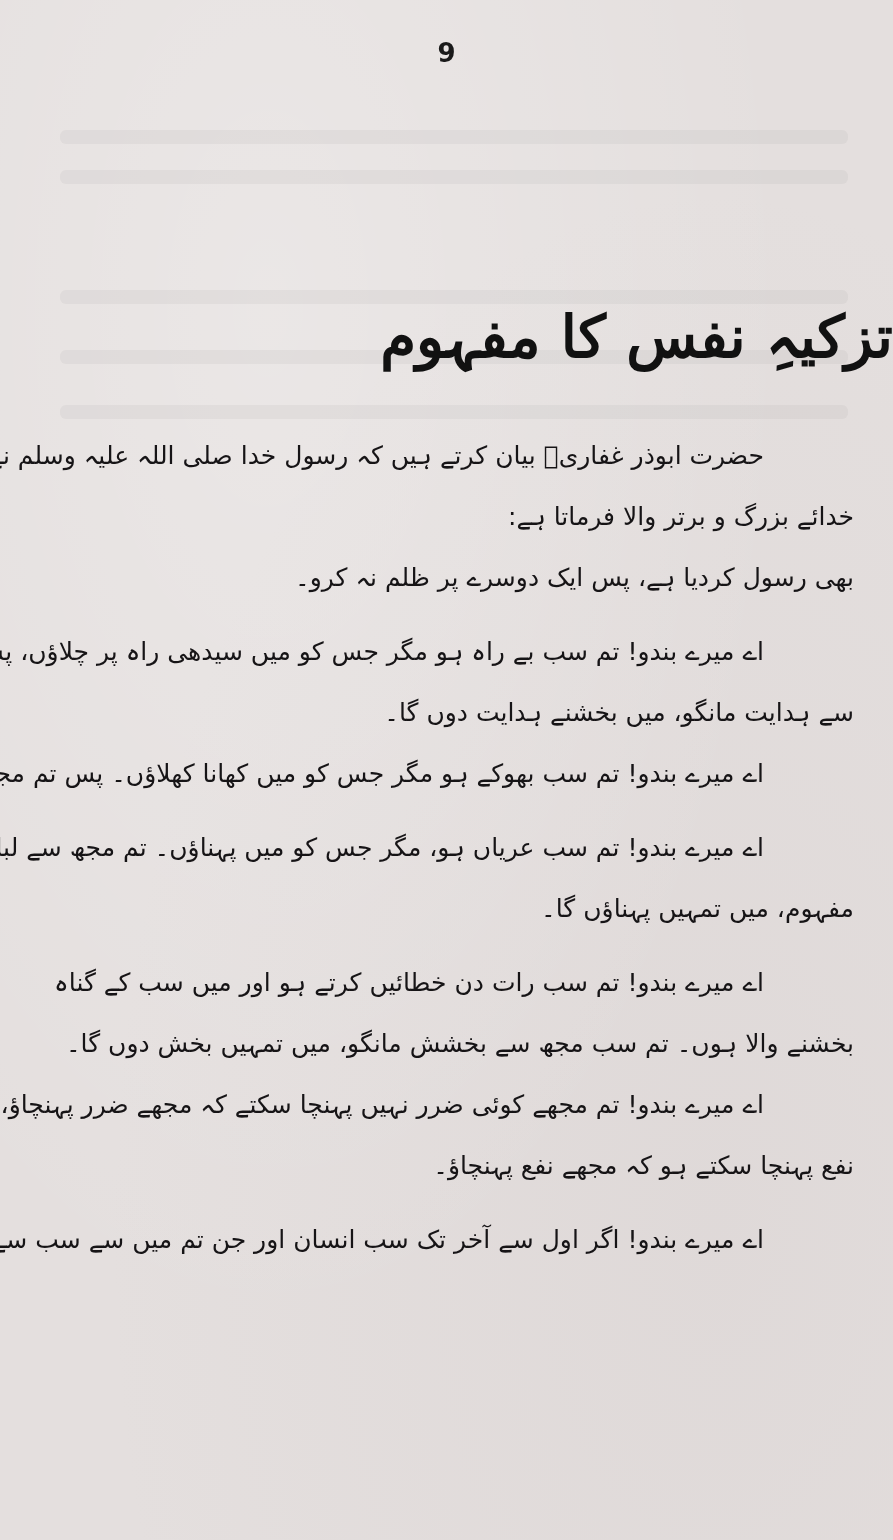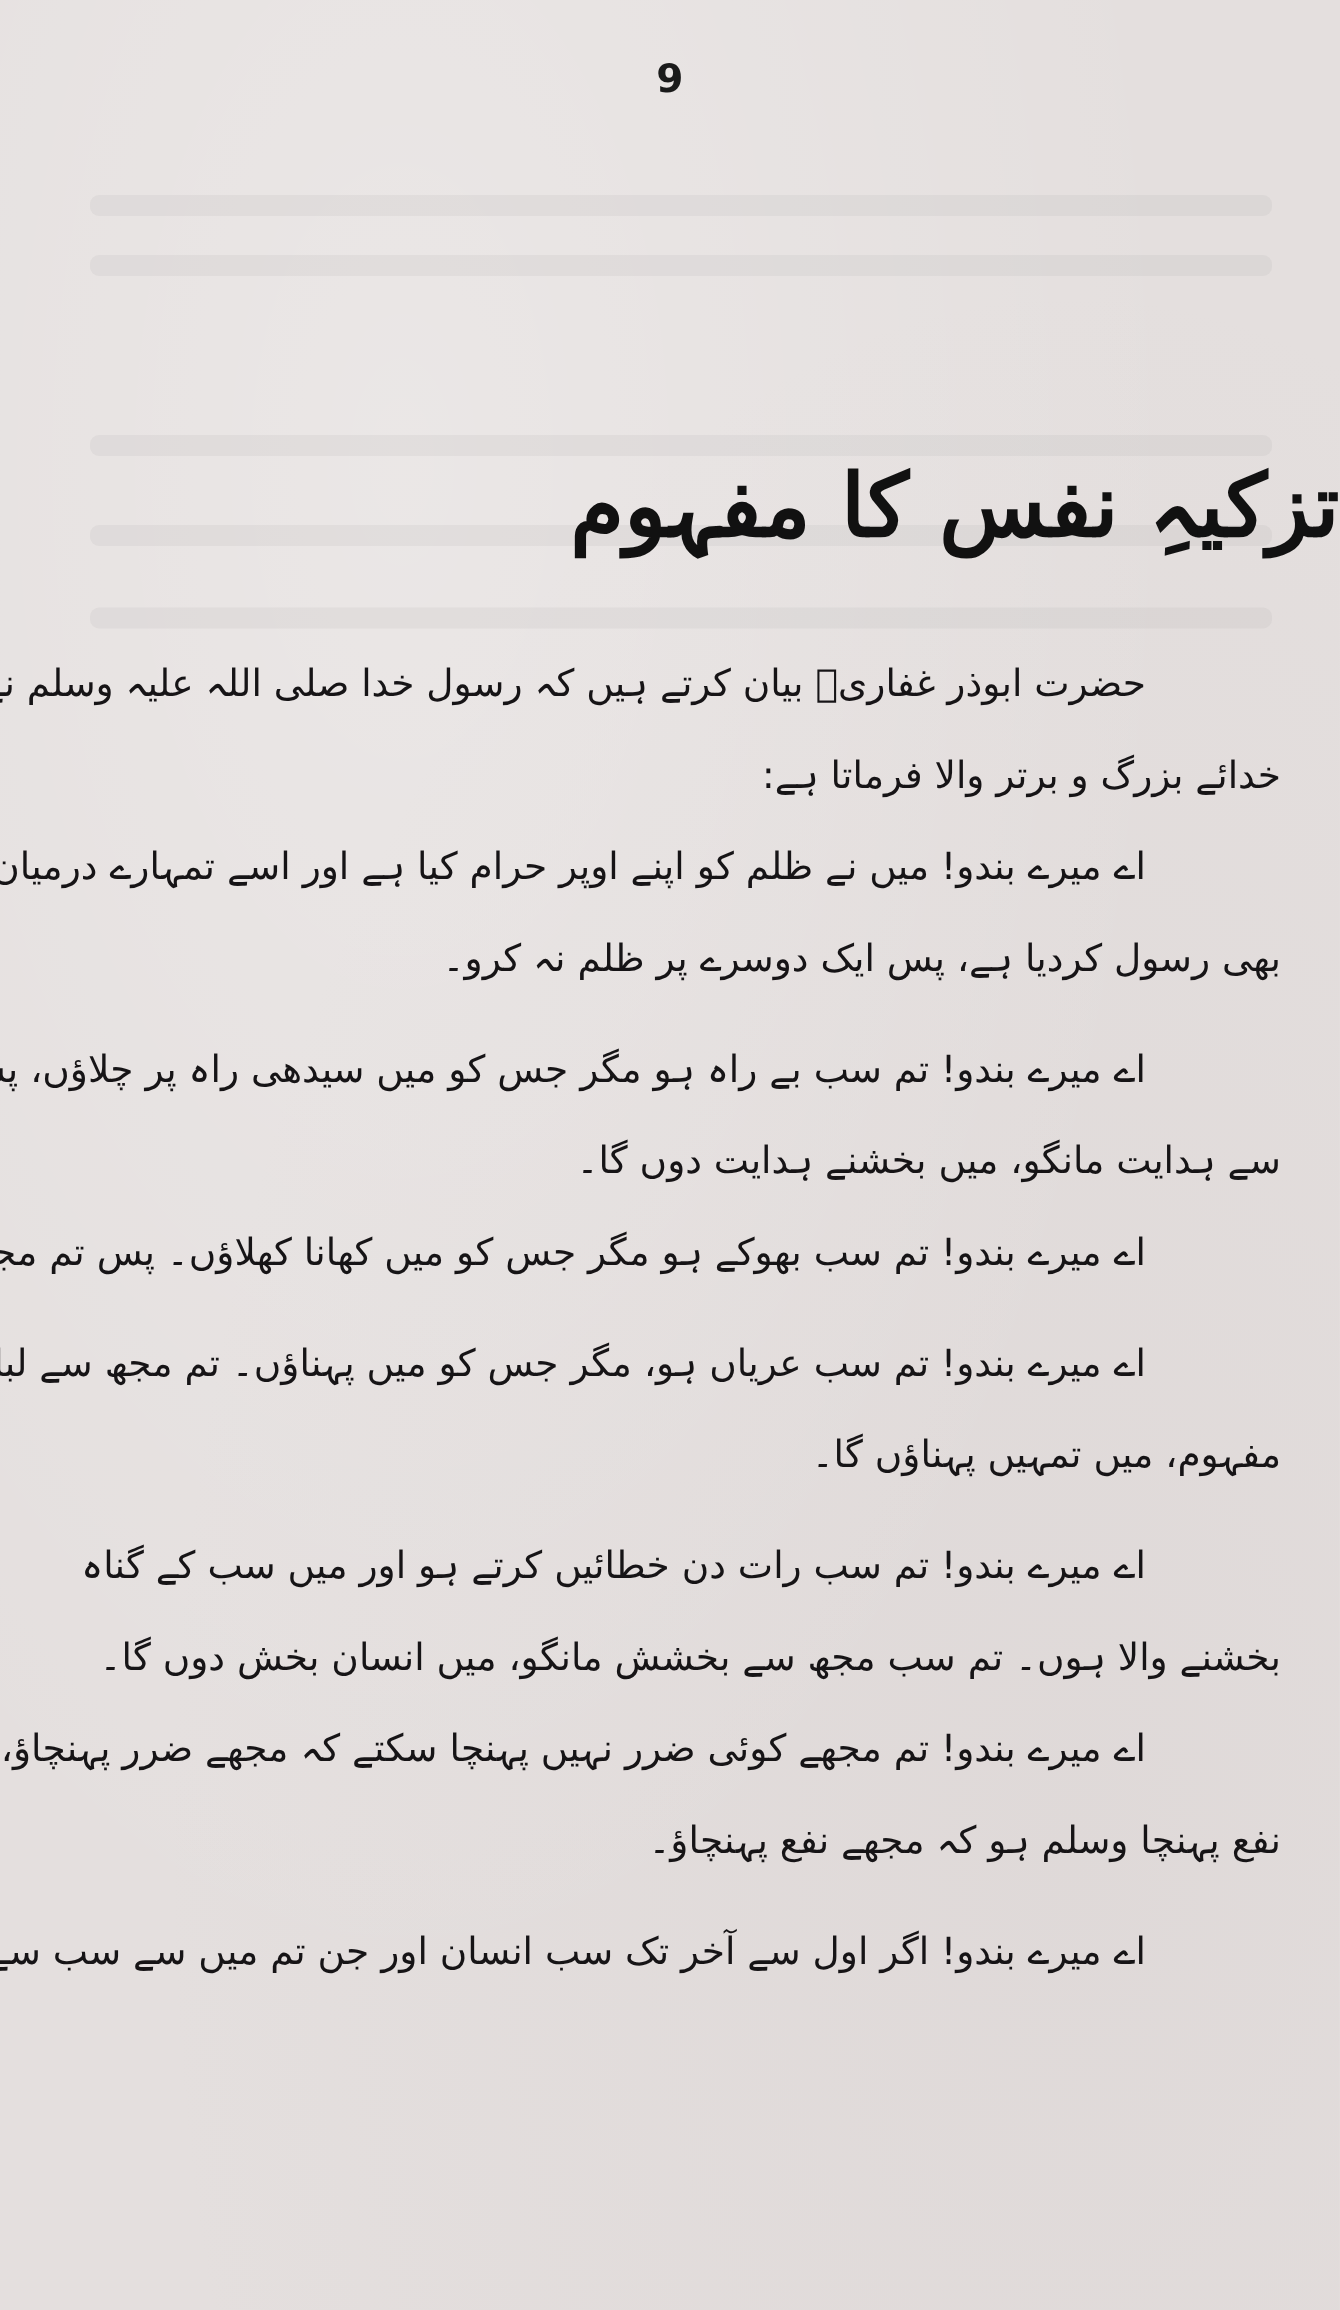--- a/index.html
+++ b/index.html
@@ -96,42 +96,41 @@
 <div class="page-number">9</div>
 
 <h1 class="title">تزکیہِ نفس کا مفہوم</h1>
 
 <div class="body-text">
   <div class="para">
     <span class="line first">حضرت ابوذر غفاریؓ بیان کرتے ہیں کہ رسول خدا صلی اللہ علیہ وسلم نے فرمایا کہ</span>
     <span class="line">خدائے بزرگ و برتر والا فرماتا ہے:</span>
   </div>
   <div class="para">
-    <span class="line first">اے میرے بندو! میں نے ظلم کو اپنے اوپر حرام کیا ہے اور اسے تمہارے درمیان</span>
     <span class="line">بھی رسول کردیا ہے، پس ایک دوسرے پر ظلم نہ کرو۔</span>
   </div>
   <div class="para-gap"></div>
   <div class="para">
     <span class="line first">اے میرے بندو! تم سب بے راہ ہو مگر جس کو میں سیدھی راہ پر چلاؤں، پس مجھ</span>
     <span class="line">سے ہدایت مانگو، میں بخشنے ہدایت دوں گا۔</span>
   </div>
   <div class="para">
     <span class="line first">اے میرے بندو! تم سب بھوکے ہو مگر جس کو میں کھانا کھلاؤں۔ پس تم مجھ سے</span>
   </div>
   <div class="para-gap"></div>
   <div class="para">
     <span class="line first">اے میرے بندو! تم سب عریاں ہو، مگر جس کو میں پہناؤں۔ تم مجھ سے لباس</span>
     <span class="line">مفہوم، میں تمہیں پہناؤں گا۔</span>
   </div>
   <div class="para-gap"></div>
   <div class="para">
     <span class="line first">اے میرے بندو! تم سب رات دن خطائیں کرتے ہو اور میں سب کے گناہ</span>
-    <span class="line">بخشنے والا ہوں۔ تم سب مجھ سے بخشش مانگو، میں انسان بخش دوں گا۔</span>
+    <span class="line">بخشنے والا ہوں۔ تم سب مجھ سے بخشش مانگو، میں تمہیں بخش دوں گا۔</span>
   </div>
   <div class="para">
     <span class="line first">اے میرے بندو! تم مجھے کوئی ضرر نہیں پہنچا سکتے کہ مجھے ضرر پہنچاؤ، نہ تم مجھے کوئی</span>
-    <span class="line">نفع پہنچا وسلم ہو کہ مجھے نفع پہنچاؤ۔</span>
+    <span class="line">نفع پہنچا سکتے ہو کہ مجھے نفع پہنچاؤ۔</span>
   </div>
   <div class="para-gap"></div>
   <div class="para">
     <span class="line first">اے میرے بندو! اگر اول سے آخر تک سب انسان اور جن تم میں سے سب سے</span>
   </div>
 </div>
 
 </body></html>

